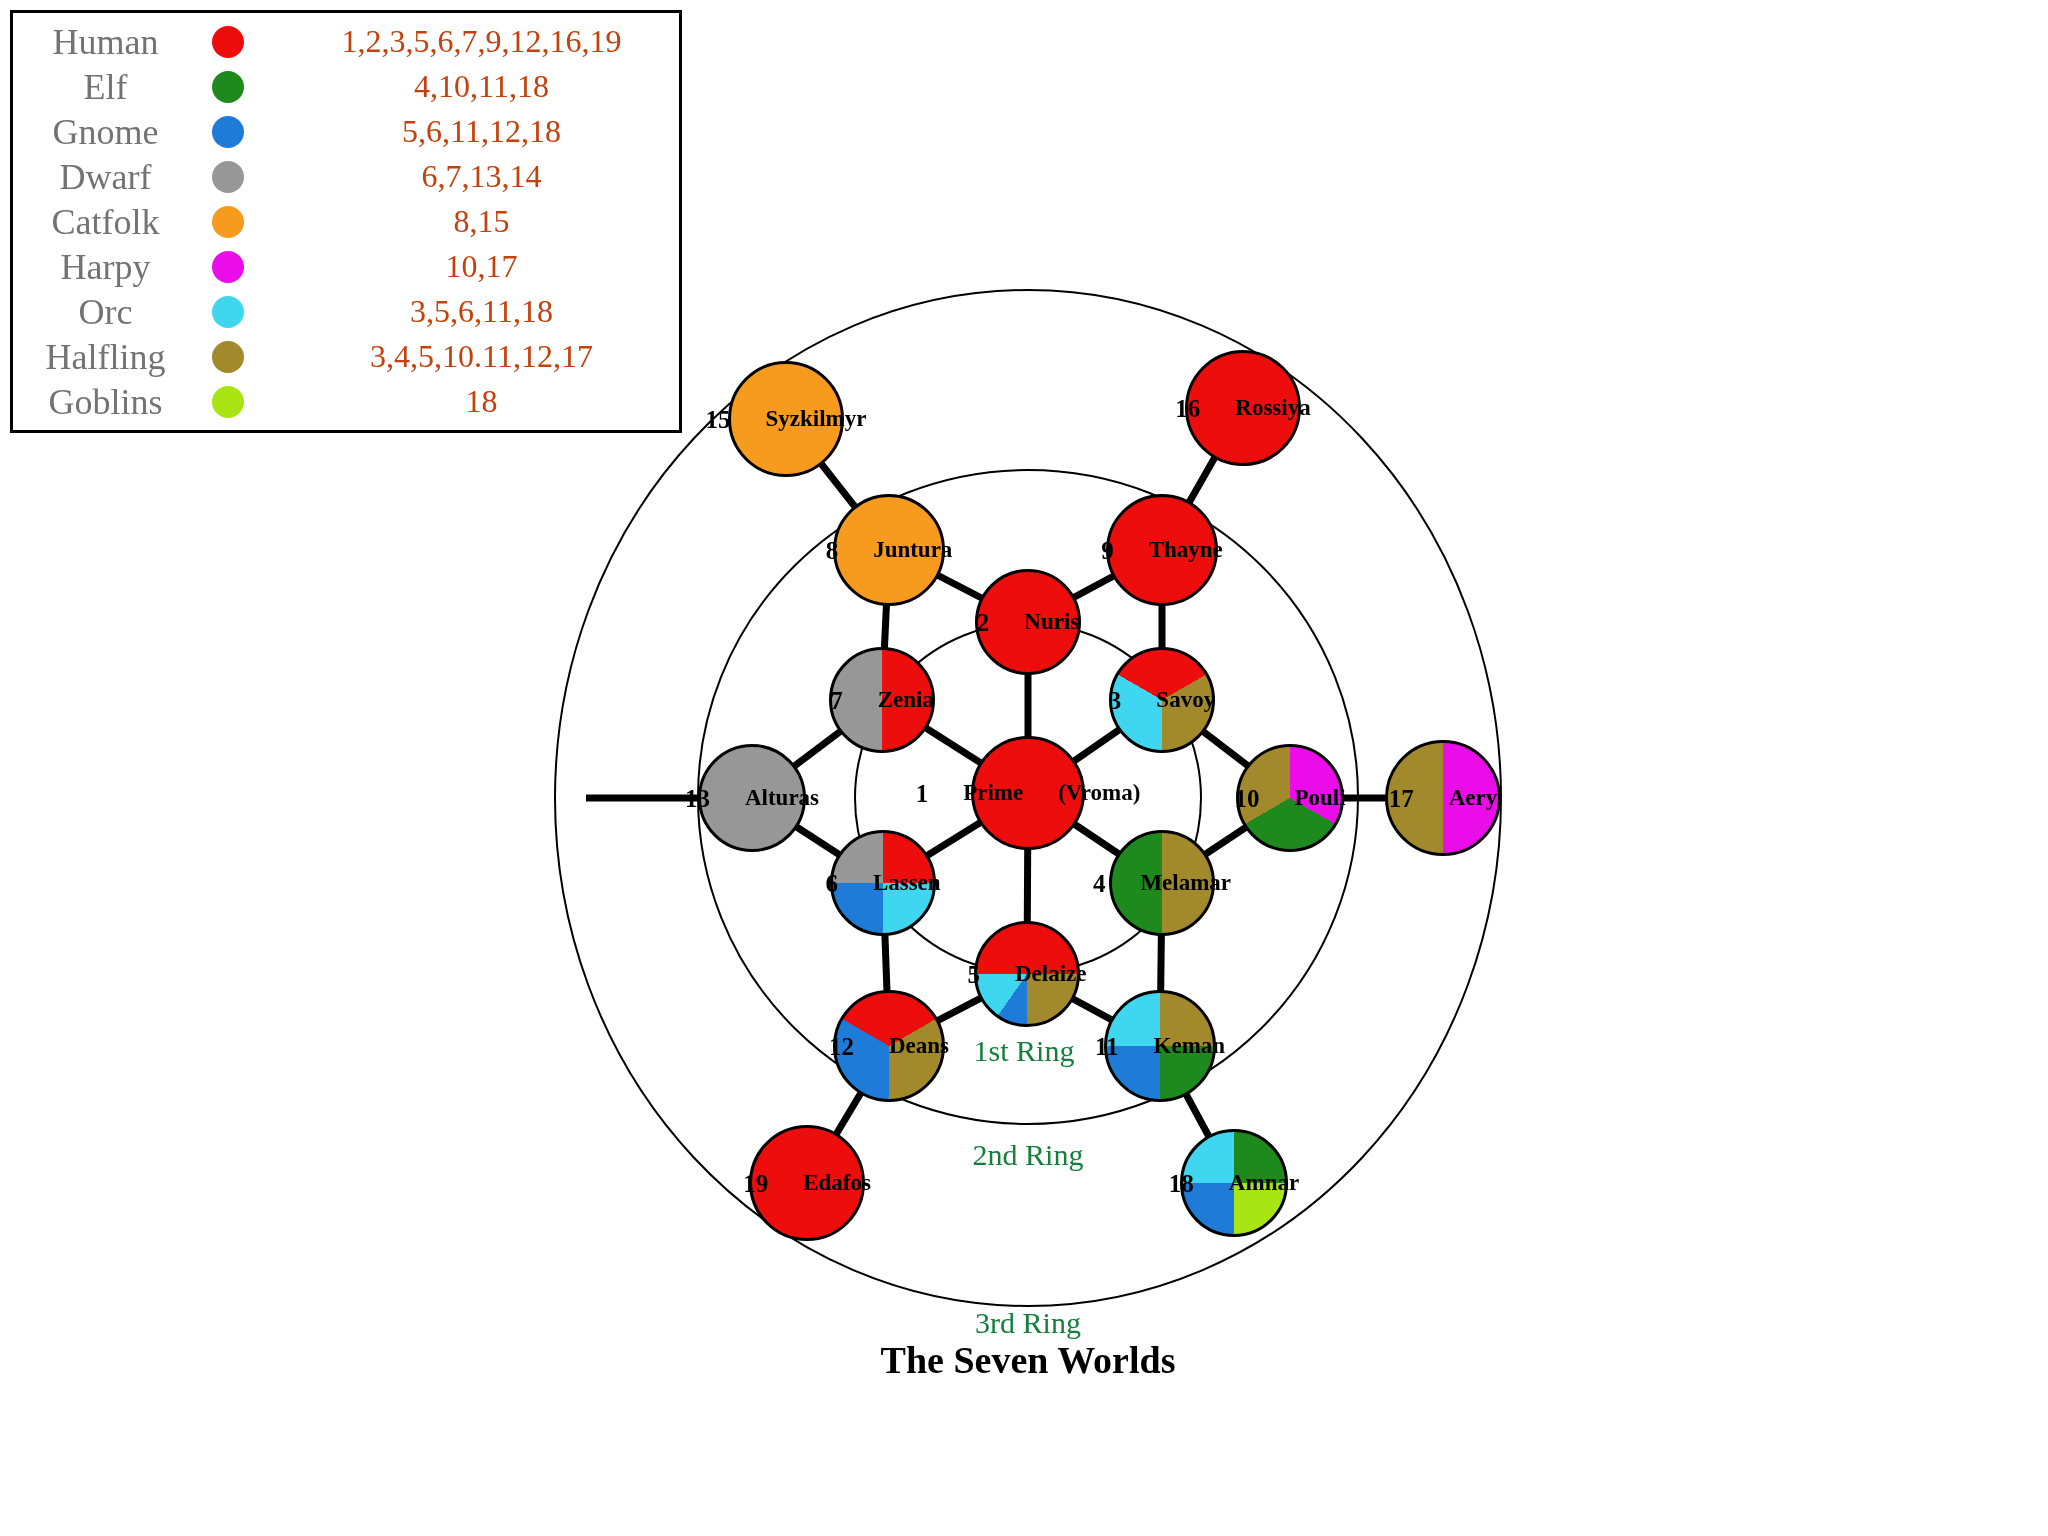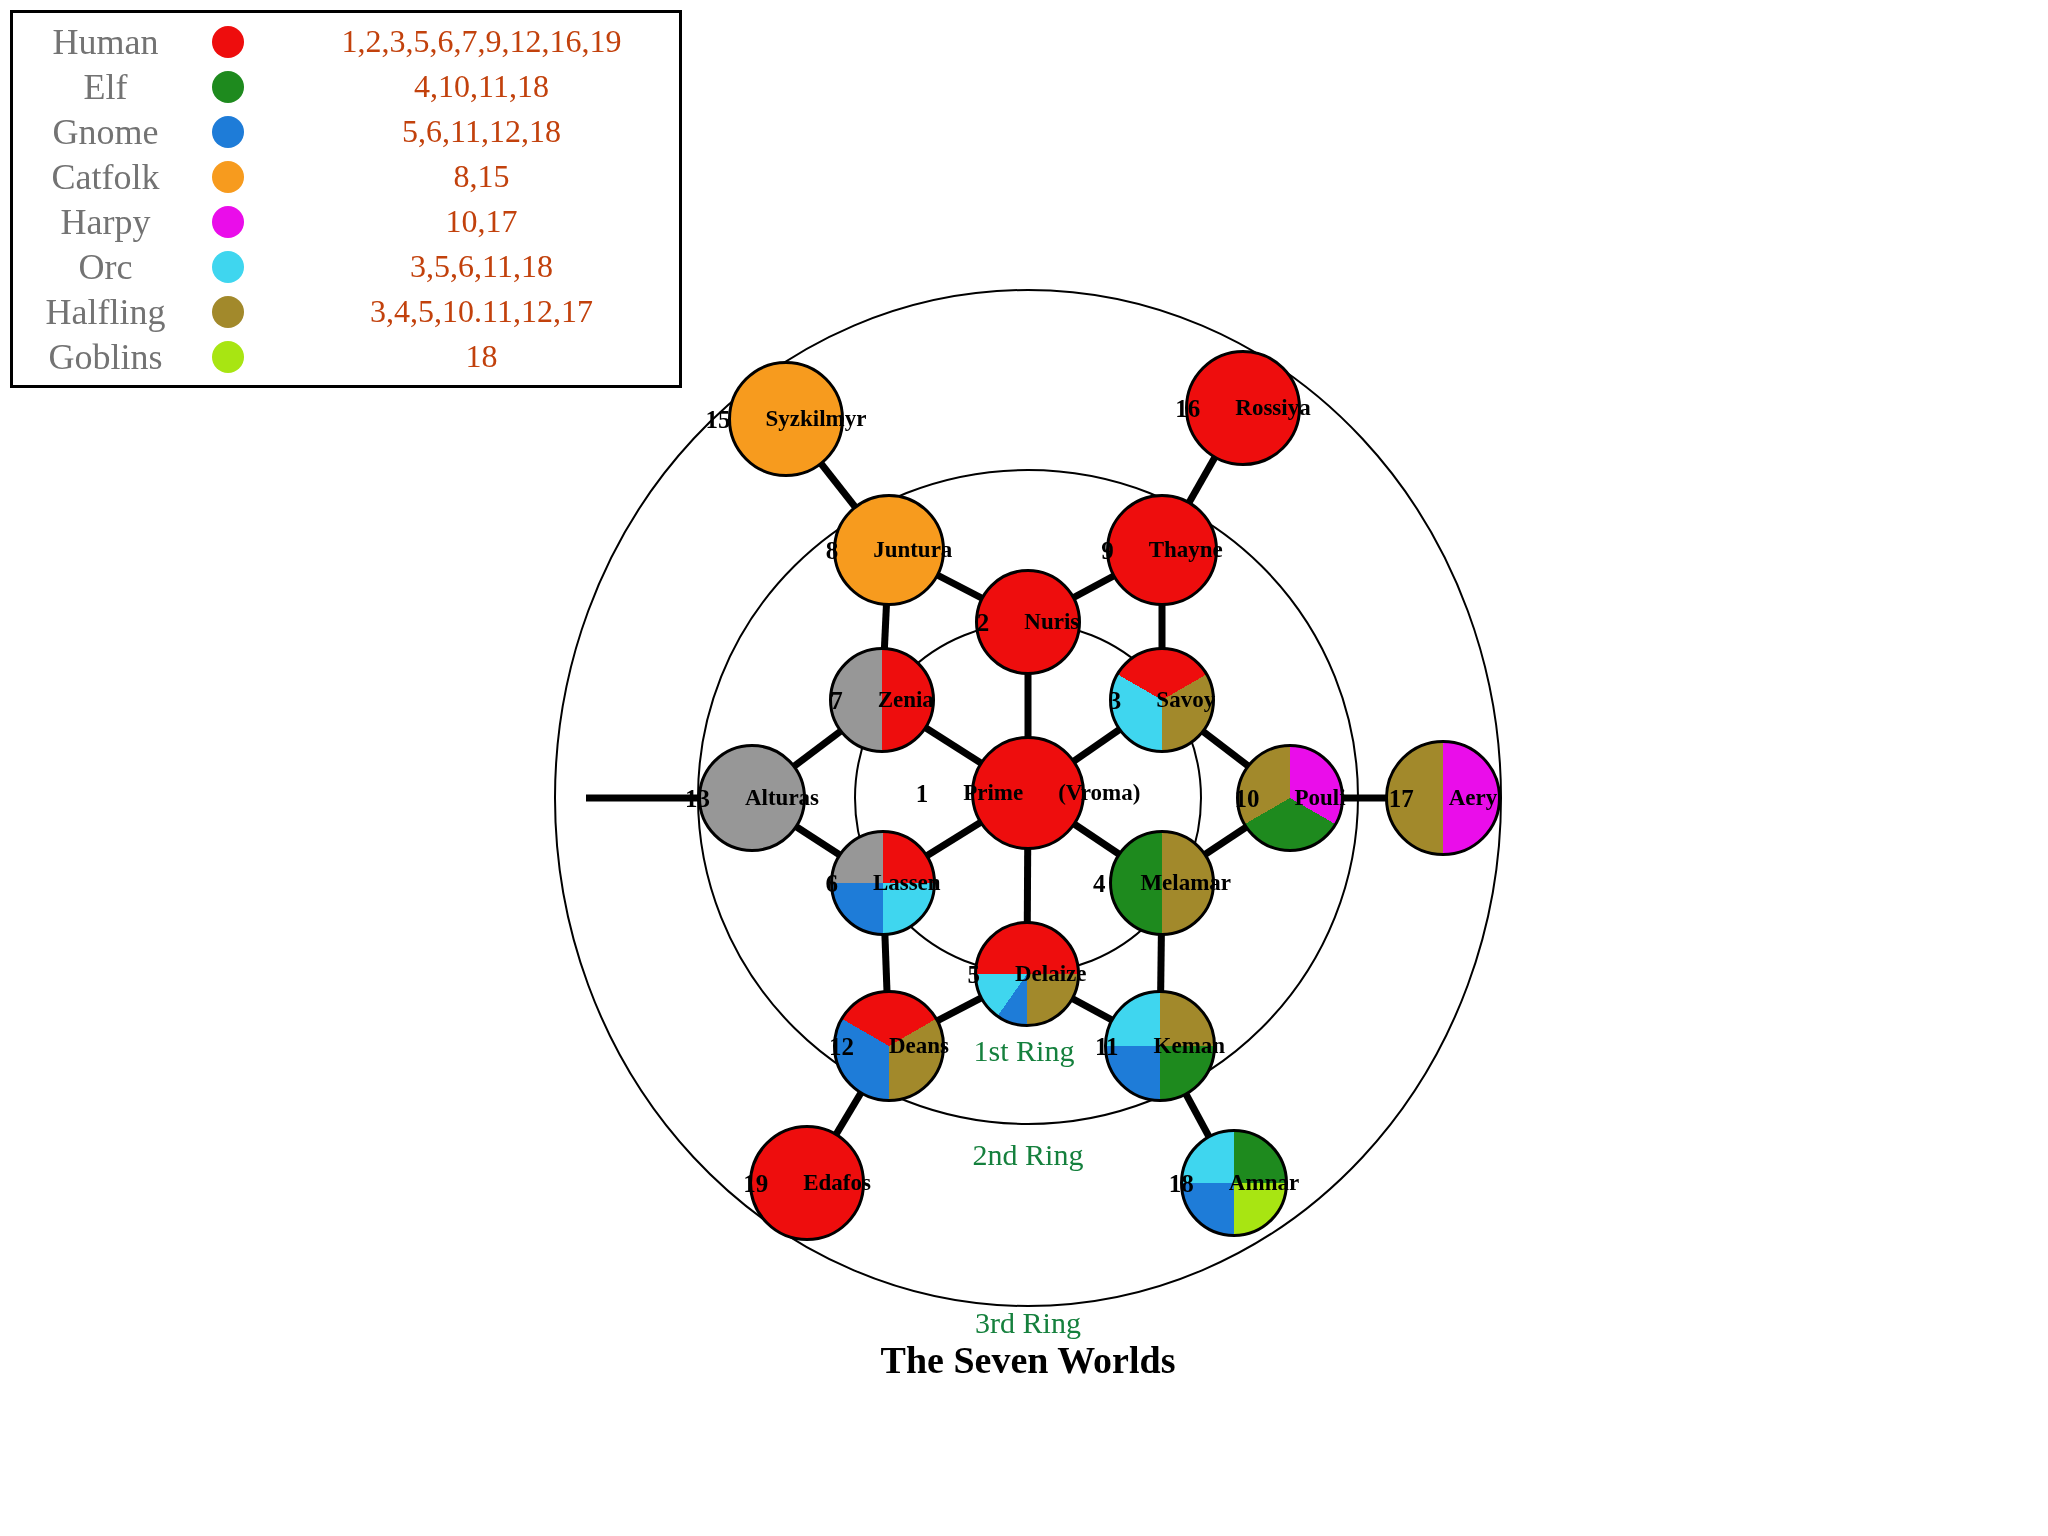--- a/index.html
+++ b/index.html
@@ -48,20 +48,25 @@
       </div>
       <div class="lrow">
         <span class="lrace">Elf</span>
         <span class="ldot" style="background: rgb(30, 138, 30);"></span>
         <span class="lnums">4,10,11,18</span>
       </div>
       <div class="lrow">
         <span class="lrace">Gnome</span>
         <span class="ldot" style="background: rgb(30, 124, 216);"></span>
         <span class="lnums">5,6,11,12,18</span>
+      </div>
+      <div class="lrow">
+        <span class="lrace">Dwarf</span>
+        <span class="ldot" style="background: rgb(151, 151, 151);"></span>
+        <span class="lnums">6,7,13,14</span>
       </div>
       <div class="lrow">
         <span class="lrace">Catfolk</span>
         <span class="ldot" style="background: rgb(247, 155, 30);"></span>
         <span class="lnums">8,15</span>
       </div>
       <div class="lrow">
         <span class="lrace">Harpy</span>
         <span class="ldot" style="background: rgb(234, 13, 234);"></span>
         <span class="lnums">10,17</span>

